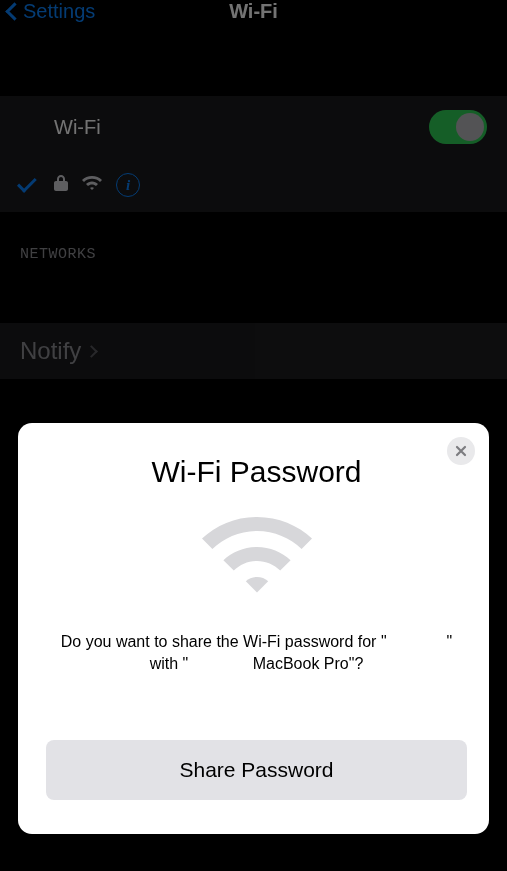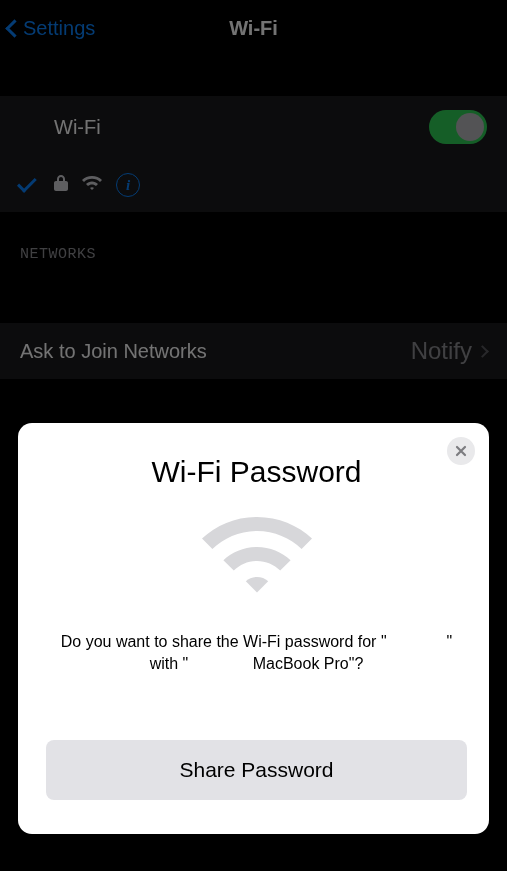--- a/index.html
+++ b/index.html
@@ -14,21 +14,21 @@
       background: #000;
       position: relative;
       overflow: hidden;
     }
     
     .dimmed {
       opacity: 0.45;
     }
     .nav {
       display: flex;
-      align-items: center;
+      align-items: flex-start;
       height: 56px;
       position: relative;
       padding: 0 8px;
     }
     .back-btn {
       display: flex;
       align-items: center;
       color: #0a84ff;
       font-size: 20px;
       cursor: pointer;
@@ -256,21 +256,20 @@
       <span class="info-icon">i</span>
     </div>
   </div>
 
   <div class="section-header">NETWORKS</div>
 
 
   <div style="height:50px"></div>
 
   <div class="row" style="padding-left:20px">
-    <div class="row-label">Ask to Join Networks</div>
     <span class="row-value">Notify</span>
     <span class="chevron-right"></span>
   </div>
 </div>
 
 <div class="modal">
   <div class="modal-close">
     <svg width="12" height="12" viewBox="0 0 12 12">
         <path stroke="#7c7c80" stroke-width="2.2" stroke-linecap="round" d="M2 2l8 8M10 2l-8 8"></path>
       </svg>

